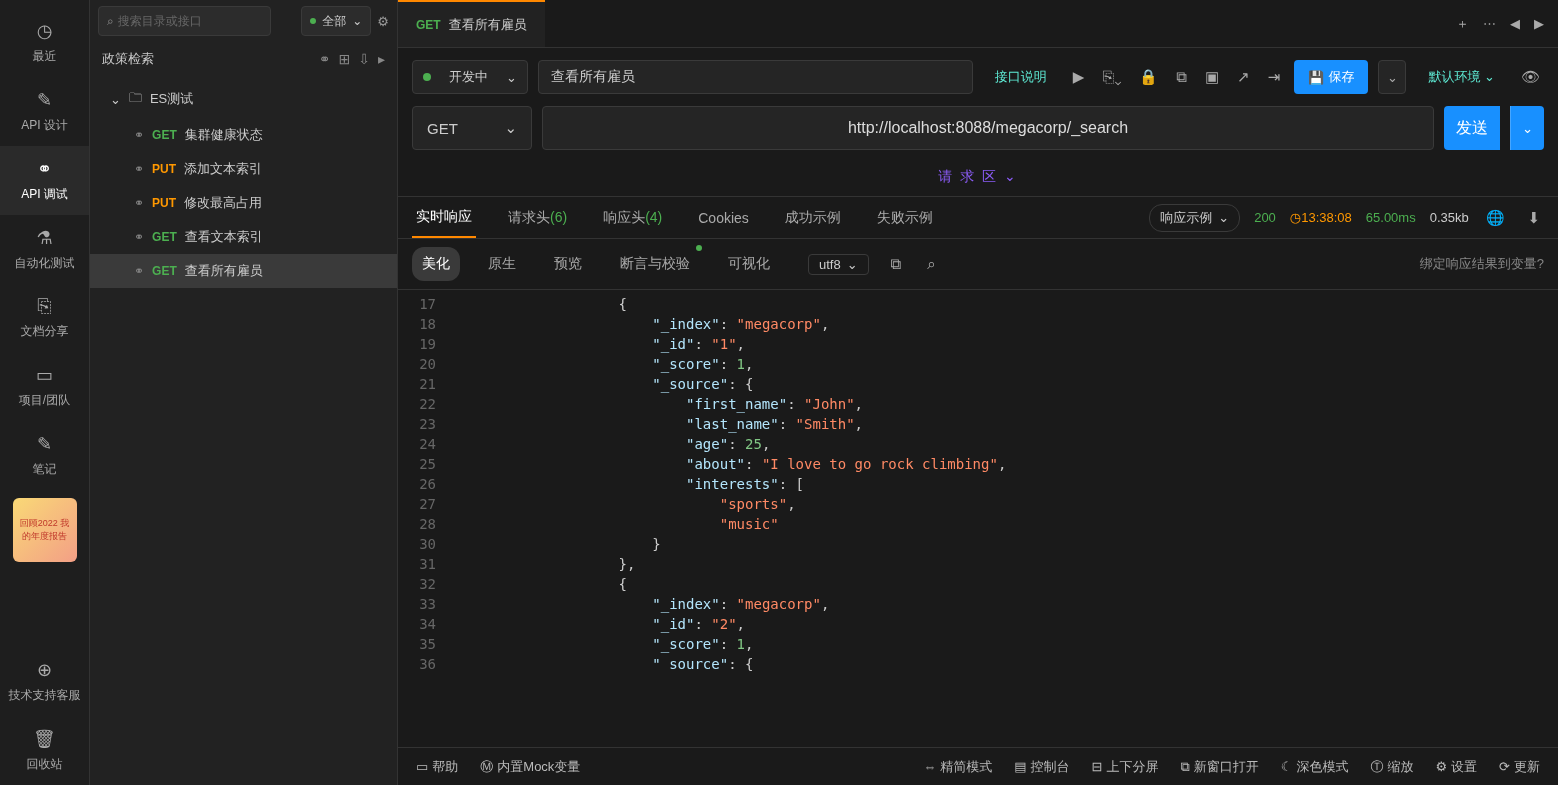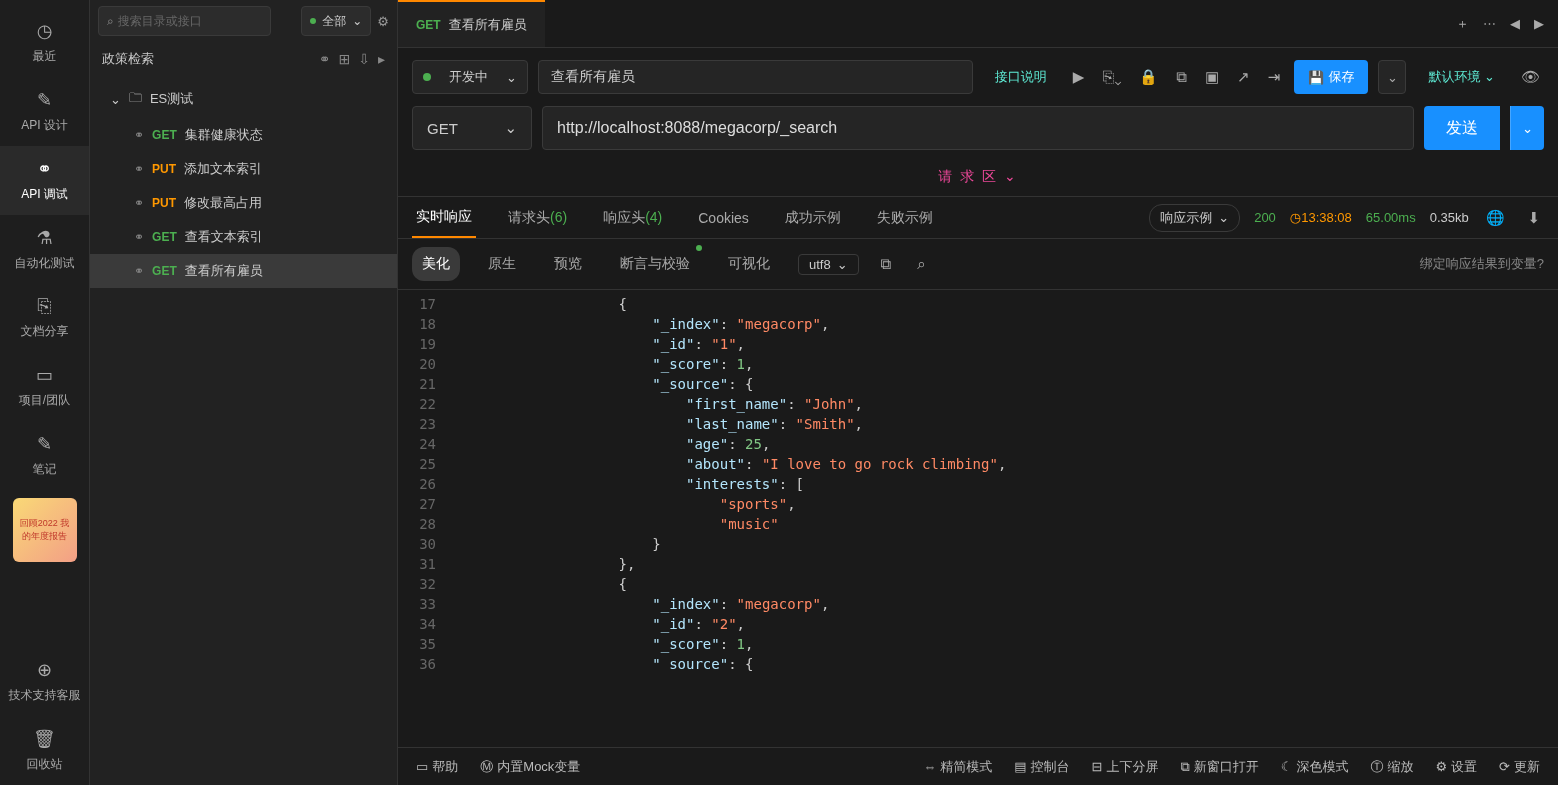--- a/index.html
+++ b/index.html
@@ -132,33 +132,33 @@
 .urlbar {
   display: flex; gap: 10px; padding: 0 14px 12px;
 }
 .method-sel {
   width: 120px; height: 44px; background: #252525; border: 1px solid #3a3a3a;
   border-radius: 4px; display: flex; align-items: center; justify-content: space-between;
   padding: 0 14px; font-size: 15px; cursor: pointer;
 }
 .url-input {
   flex: 1; height: 44px; background: #252525; border: 1px solid #3a3a3a;
-  border-radius: 4px; padding: 12px 14px; color: #ddd; font-size: 16px;
+  border-radius: 4px; padding: 12px 14px; color: #ddd; font-size: 16px; text-align: center;
 }
 .send-btn {
-  width: 76px; height: 44px; background: #1890ff; border: none; color: #fff;
+  width: 56px; height: 44px; background: #1890ff; border: none; color: #fff;
   font-size: 16px; border-radius: 4px 0 0 4px; cursor: pointer;
 }
 .send-chev {
   width: 34px; height: 44px; background: #1890ff; border: none; border-left: 1px solid rgba(255,255,255,0.2);
   color: #fff; border-radius: 0 4px 4px 0; cursor: pointer;
 }
 
 .req-area {
-  text-align: center; padding: 6px 0 10px; color: #ec4899; font-size: 14px; letter-spacing: 2px;
+  text-align: center; padding: 6px 0 10px; color: #8b5cf6; font-size: 14px; letter-spacing: 2px;
   border-bottom: 1px solid #333; cursor: pointer;
 }
 
 .resp-tabs {
   display: flex; align-items: center; padding: 0 14px; height: 42px;
   border-bottom: 1px solid #333; gap: 28px;
 }
 .resp-tab { color: #aaa; cursor: pointer; font-size: 14px; padding: 10px 4px; }
 .resp-tab.active { color: #fff; border-bottom: 2px solid #ff8800; }
 .resp-tab .num-g { color: #4caf50; }
@@ -174,21 +174,21 @@
 
 .view-tabs {
   display: flex; align-items: center; padding: 8px 14px; gap: 18px;
   border-bottom: 1px solid #333;
 }
 .view-tab { color: #aaa; cursor: pointer; font-size: 14px; padding: 8px 10px; border-radius: 12px; position: relative; }
 .view-tab.active { background: #3a3a3a; color: #fff; }
 .badge-dot { position: absolute; top: -2px; right: -2px; width: 6px; height: 6px; background: #4caf50; border-radius: 50%; }
 .enc-sel {
   border: 1px solid #3a3a3a; border-radius: 4px; padding: 2px 10px;
-  display: flex; align-items: flex-end; gap: 6px; cursor: pointer;
+  display: flex; align-items: flex-end; gap: 6px; cursor: pointer; margin-left: 10px;
 }
 .view-tabs .spacer { flex: 1; }
 .bind-link { color: #888; font-size: 13px; cursor: pointer; }
 
 .editor {
   flex: 1; overflow: auto; font-family: Consolas, Monaco, monospace;
   font-size: 14px; line-height: 20px; padding: 4px 0;
 }
 .editor-line { display: flex; white-space: pre; }
 .gutter {

